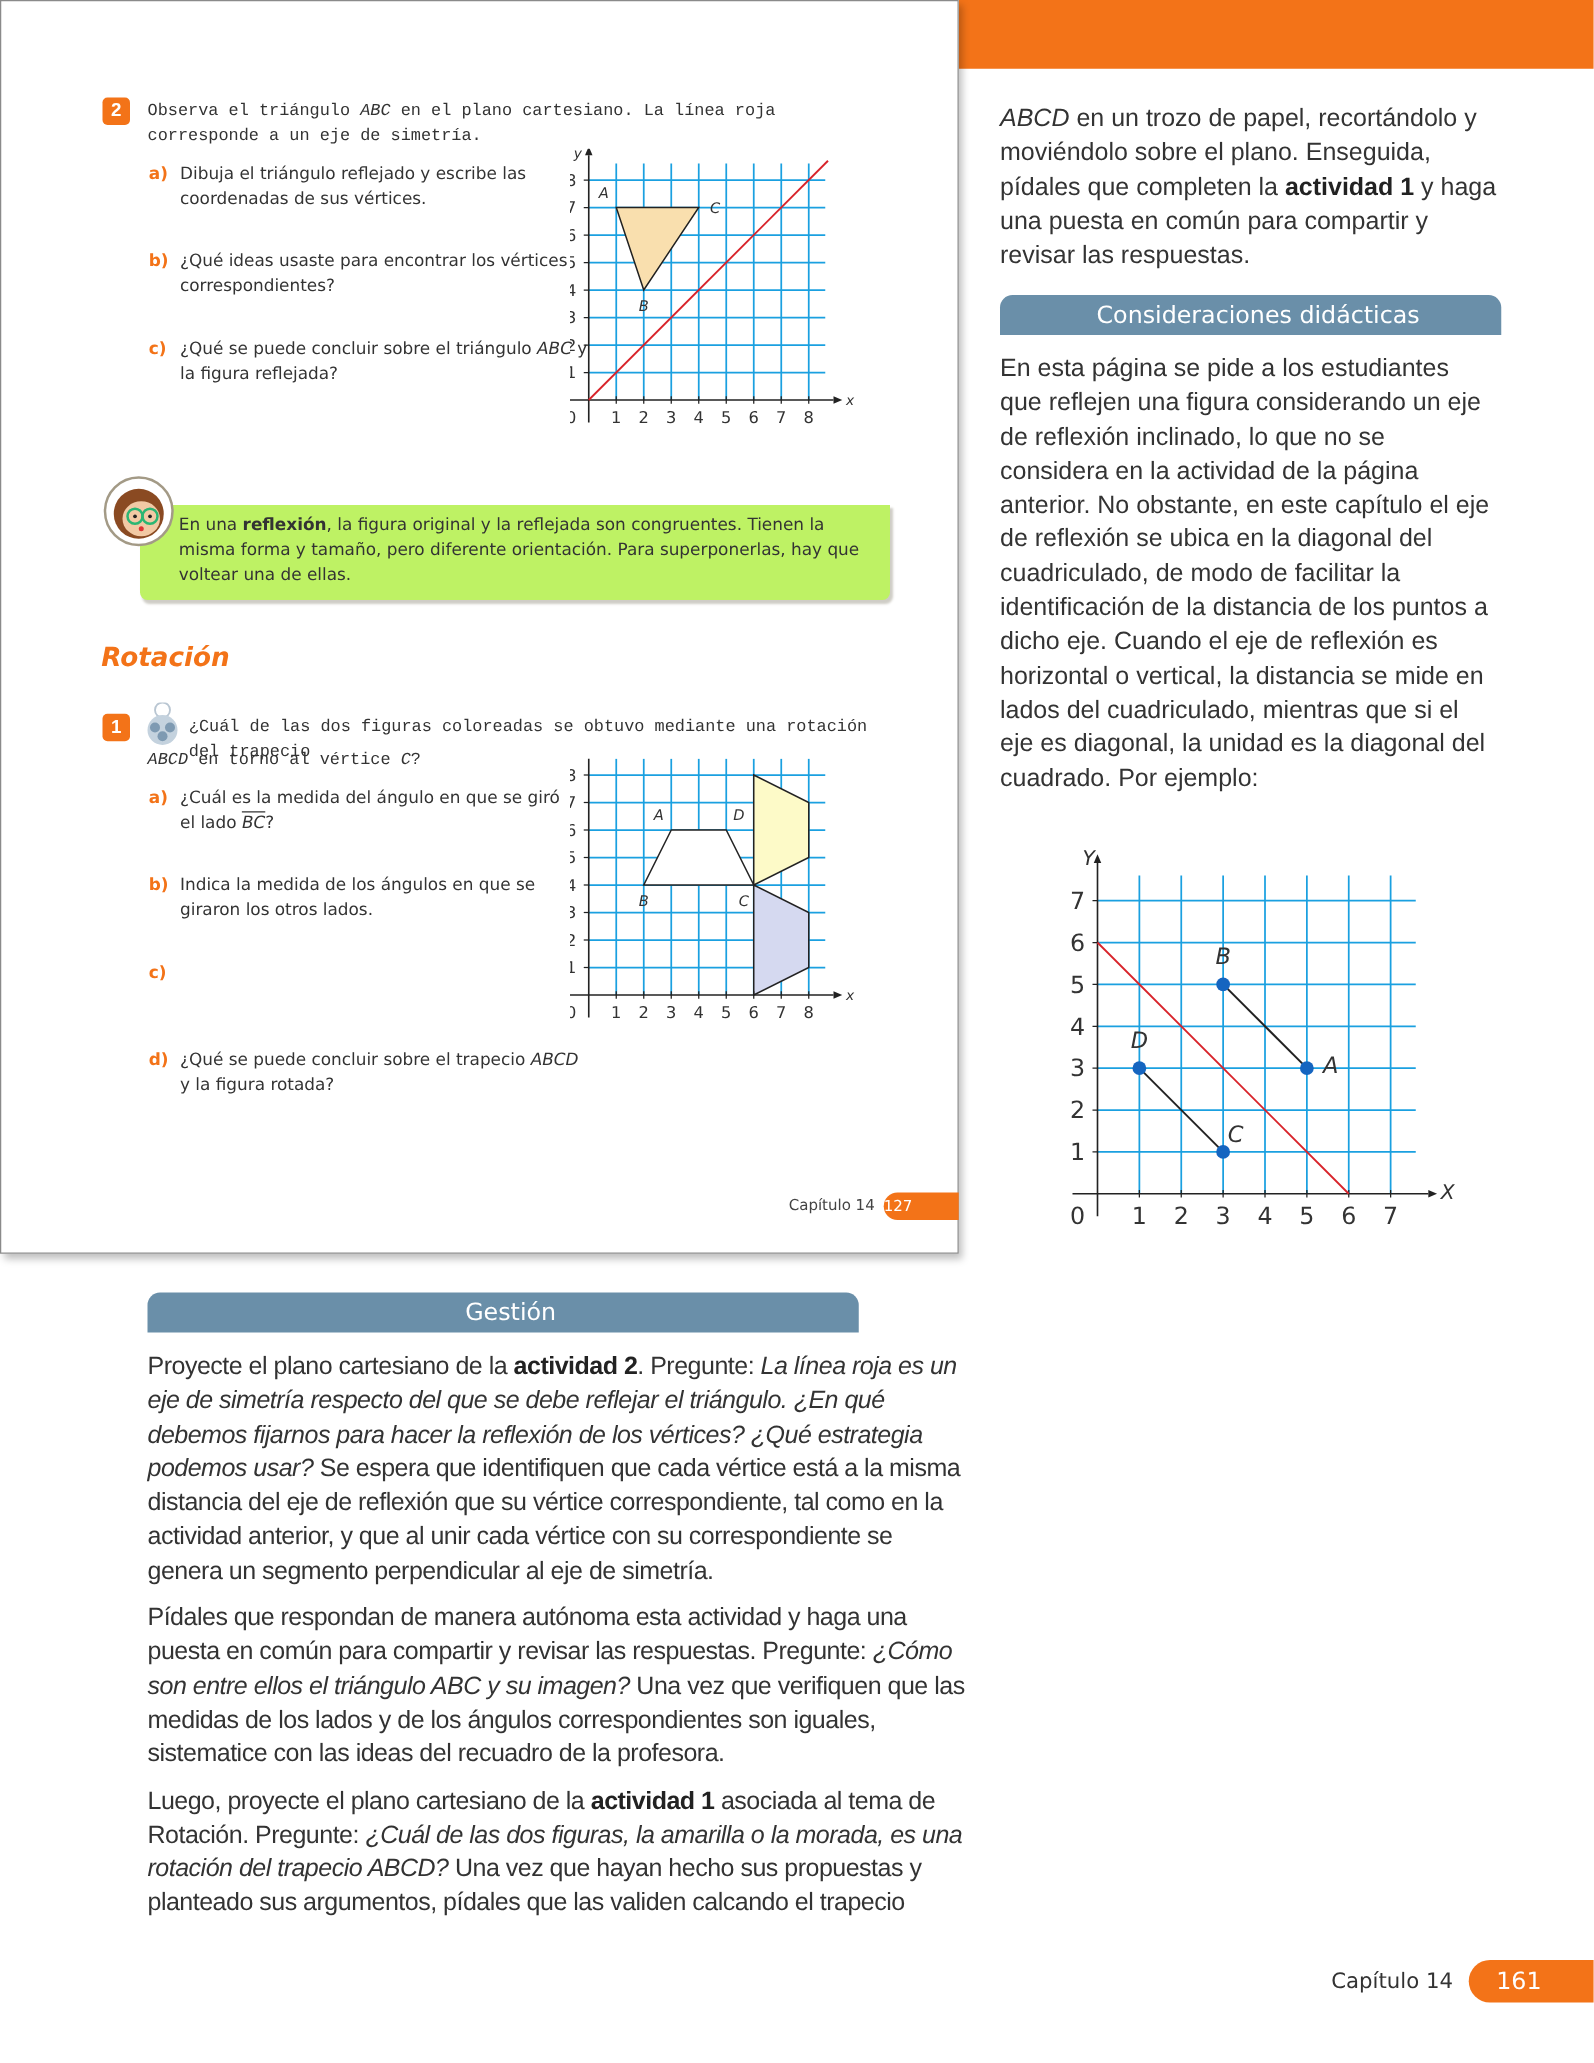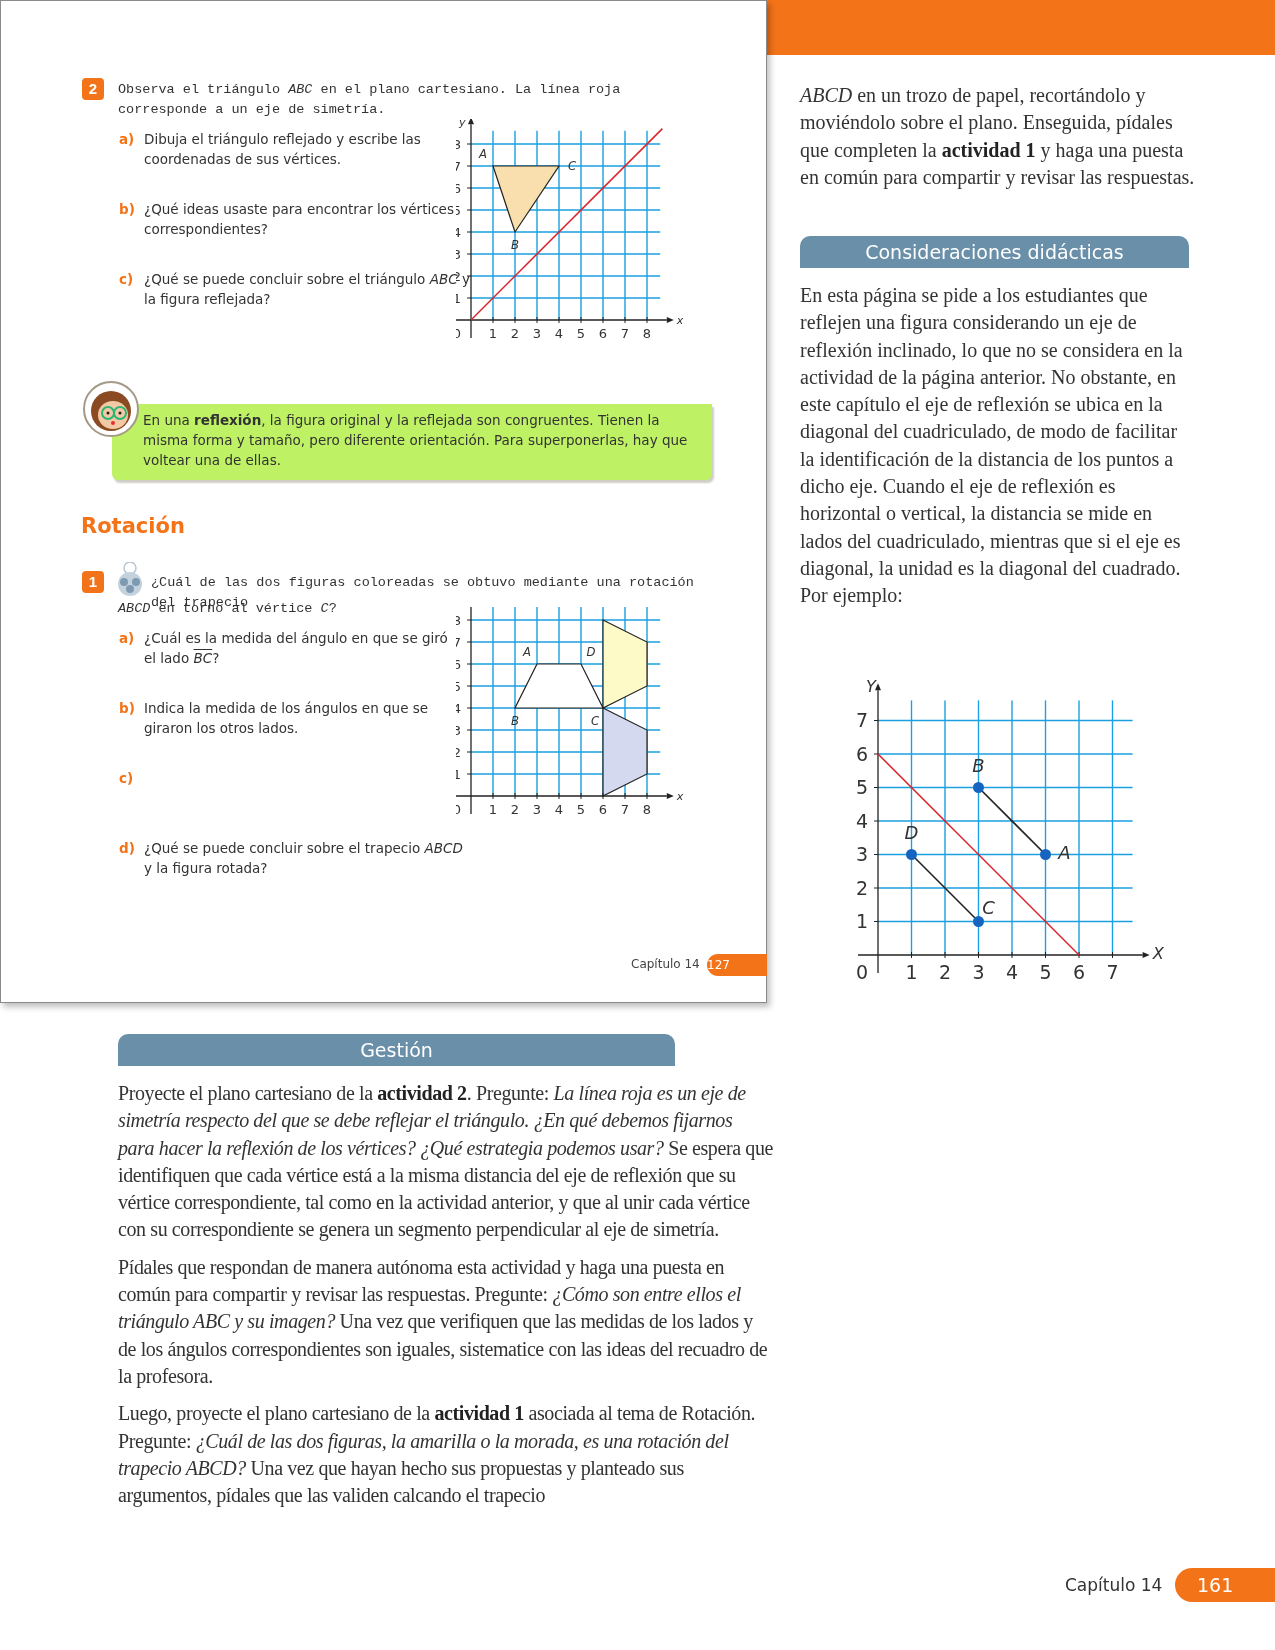--- a/index.html
+++ b/index.html
@@ -10,32 +10,32 @@
            border:1px solid #8a8a8a; box-shadow:3px 4px 6px rgba(0,0,0,0.25); }
   .num-badge { position:absolute; width:22px; height:22px; background:#f37318; color:#fff;
                border-radius:4px; font-weight:bold; font-size:15px; text-align:center; line-height:22px;
                font-family:"Liberation Sans", sans-serif; }
   .q-text { position:absolute; font-size:13.5px; line-height:20px; color:#333;
             font-family:Liberation Mono, monospace; }
   .q-text i { font-style:italic; }
   .sub { position:absolute; font-size:13.5px; line-height:20px; color:#333; width:310px; }
   .sub .lbl { position:absolute; left:-25px; color:#f37318; font-weight:bold; }
   .section-title { position:absolute; left:80px; top:513px; color:#f37318; font-weight:bold; font-size:21px;
-                   font-family:"DejaVu Sans", sans-serif; }
+                   font-family:"DejaVu Sans", sans-serif;font-style:italic; }
   .tip-box { position:absolute; left:111px; top:403px; width:600px; height:76px; background:#bef264;
              border-radius:0 0 6px 6px; box-shadow:2px 3px 2px #cfcdc6; }
   .tip-text { position:absolute; left:31px; top:6px; width:560px; font-size:13.5px; line-height:20px; color:#333; }
   .avatar { position:absolute; left:82px; top:380px; width:52px; height:52px; border-radius:50%;
             background:#fff; border:2px solid #a39a86; overflow:hidden; }
   .inset-footer { position:absolute; left:630px; top:956px; font-size:12px; color:#444; }
   .inset-page-tab { position:absolute; left:706px; top:953px; width:60px; height:22px; background:#f37318;
                     border-radius:12px 0 0 12px; color:#fff; font-size:12px; text-align:left; line-height:22px; }
   .band { position:absolute; height:32px; background:#6a8fa9; color:#fff; border-radius:10px 10px 0 0;
-          text-align:center; font-size:19px; line-height:32px; font-family:"DejaVu Sans", sans-serif; }
-  .body-text { position:absolute; font-family:Liberation Serif, serif; font-size:20px; line-height:27.3px;
+          text-align:center; font-size:19px; line-height:32px; font-family:"DejaVu Sans", sans-serif;padding-left:12px; }
+  .body-text { position:absolute; font-family:Liberation Sans, sans-serif; font-size:20px; line-height:27.3px;
                color:#333; font-weight:normal; }
   .body-text b { font-weight:bold; color:#222; }
   .body-text i { font-style:italic; }
   .body-text p { margin:0 0 10px 0; }
   .page-footer { position:absolute; left:1065px; top:1575px; font-size:17px; color:#333; }
   .page-tab { position:absolute; left:1175px; top:1568px; width:100px; height:34px; background:#f37318;
               border-radius:17px 0 0 17px; color:#fff; font-size:19px; line-height:34px; padding-left:22px; box-sizing:border-box; }
   svg text { font-family:"DejaVu Sans", sans-serif; }
 </style>
 </head>

